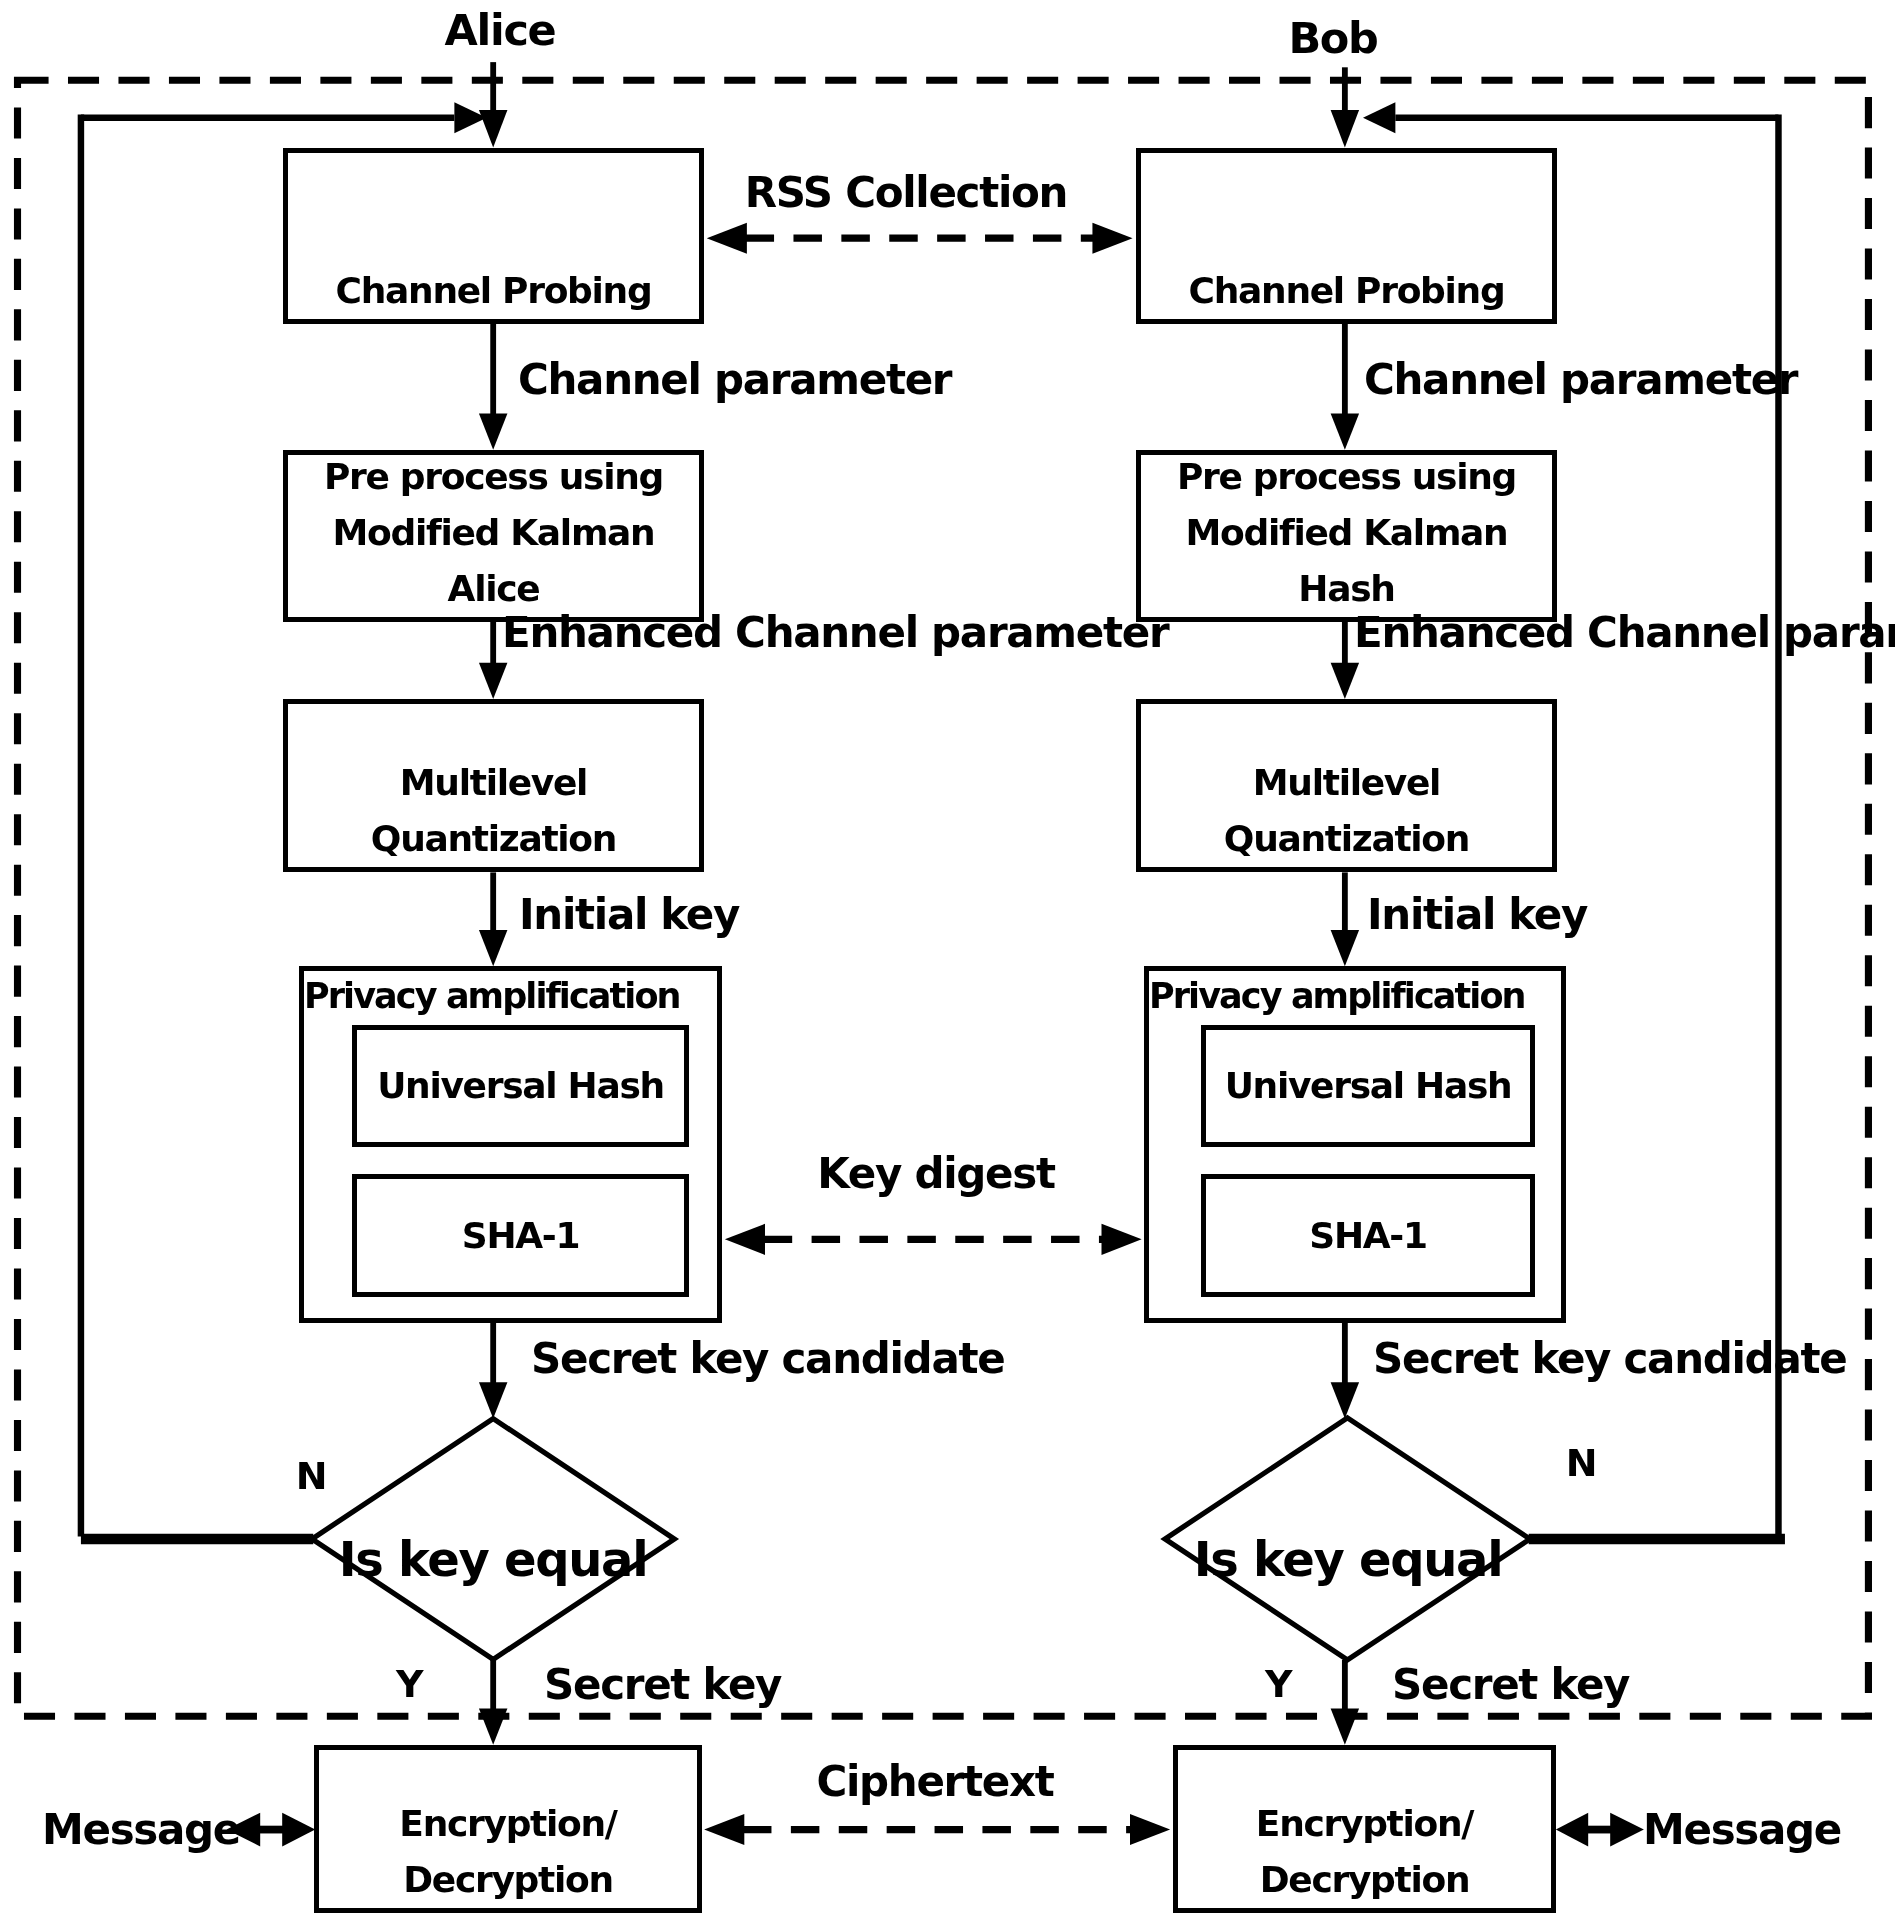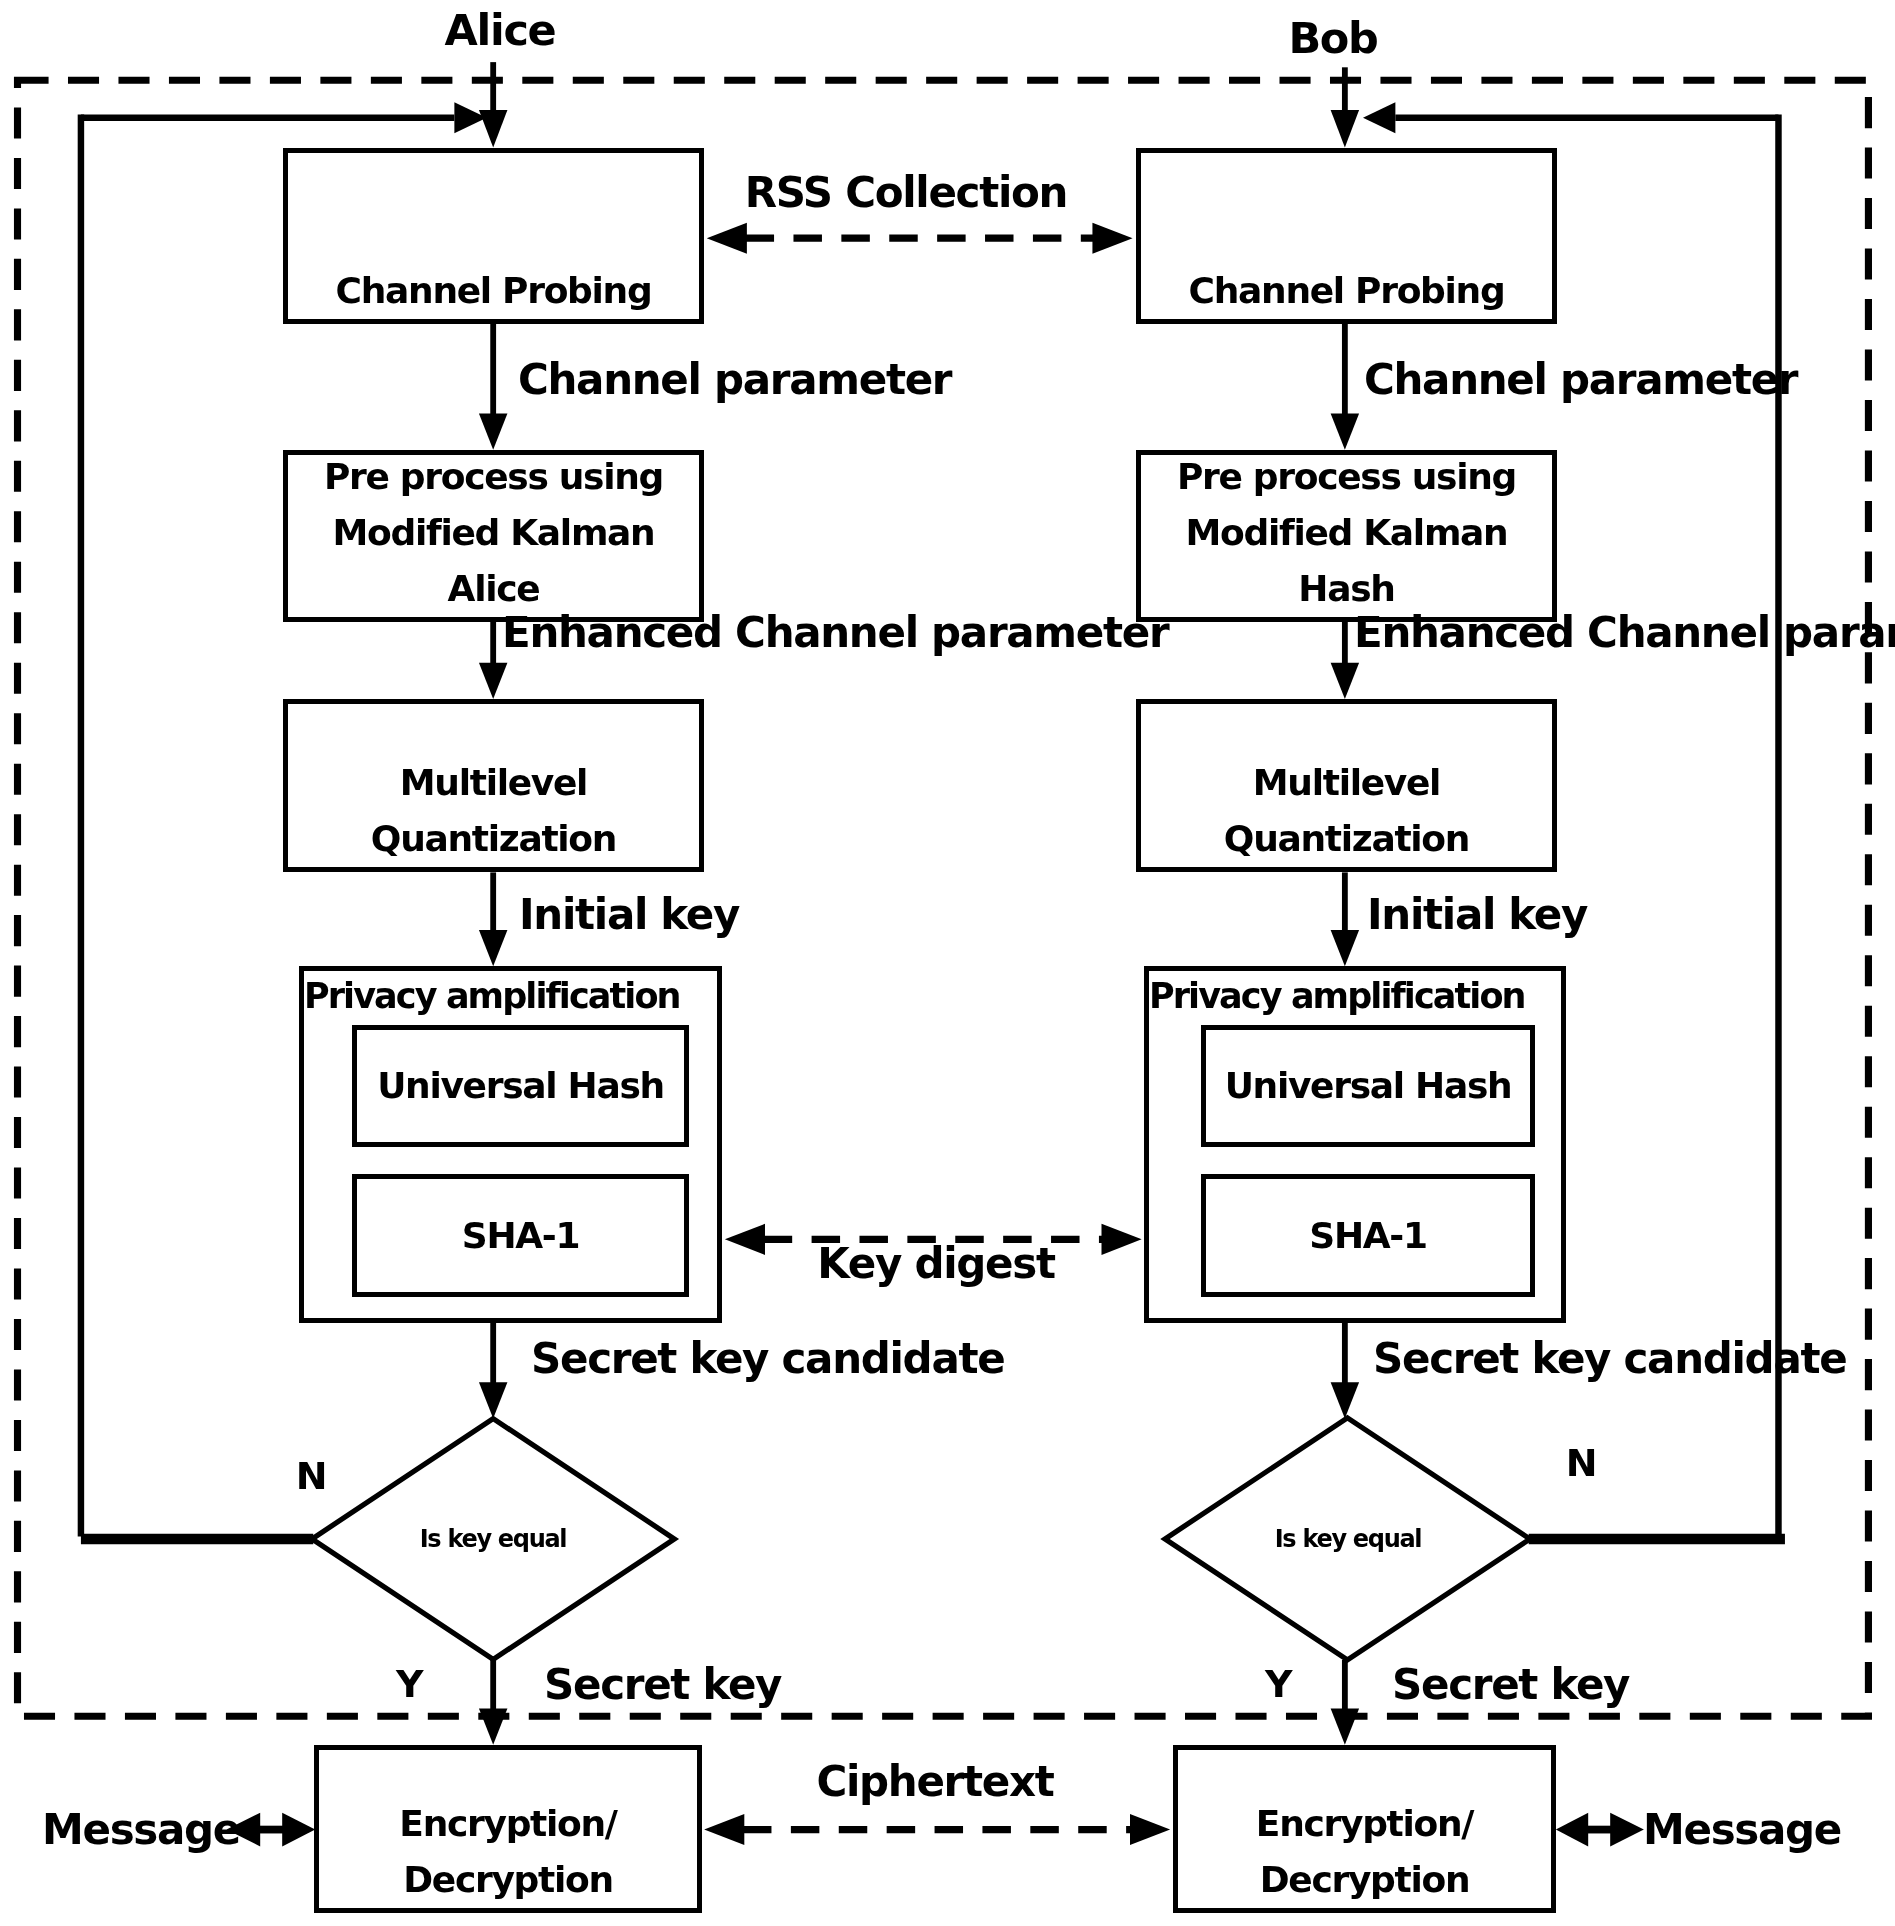--- a/index.html
+++ b/index.html
@@ -21,22 +21,23 @@
   }
   .innerbox .ln{font-size:36px;white-space:nowrap;}
   .pa-title{
     position:absolute;top:5.2px;left:0;width:100%;text-align:left;
     font-size:35px;letter-spacing:-1.9px;white-space:nowrap;
   }
   .lbl{position:absolute;font-size:42px;white-space:nowrap;z-index:3;line-height:43px;}
   .lbl.center{transform:translateX(-50%);}
   .title{position:absolute;font-size:43px;white-space:nowrap;z-index:3;transform:translateX(-50%);}
   .diamond-label{
-    position:absolute;font-size:24px;white-space:nowrap;z-index:3;
+    position:absolute;font-size:48px;white-space:nowrap;z-index:3;
     transform:translate(-50%,-50%);
+    margin-top:20px;
   }
   .ny{font-size:38px;}
 </style>
 </head>
 <body>
 
 <svg id="svg-layer" width="1895" height="1926" viewBox="0 0 2928 2976">
 
   <rect x="27" y="124" width="2860" height="2528" fill="none" stroke="#000" stroke-width="11" stroke-dasharray="48 30"></rect>
 
@@ -180,21 +181,21 @@
 
 <div class="lbl" style="left:518px;top:358px;">Channel parameter</div>
 <div class="lbl" style="left:1364px;top:358px;">Channel parameter</div>
 
 <div class="lbl" style="left:502px;top:611px;">Enhanced Channel parameter</div>
 <div class="lbl" style="left:1354px;top:611px;">Enhanced Channel parameter</div>
 
 <div class="lbl" style="left:519px;top:893px;">Initial key</div>
 <div class="lbl" style="left:1367px;top:893px;">Initial key</div>
 
-<div class="lbl center" style="left:936px;top:1242px;">Key digest</div>
+<div class="lbl center" style="left:936px;top:1152px;">Key digest</div>
 
 <div class="lbl" style="left:531px;top:1337px;">Secret key candidate</div>
 <div class="lbl" style="left:1373px;top:1337px;">Secret key candidate</div>
 
 <div class="lbl center ny" style="left:311px;top:1455px;">N</div>
 <div class="lbl center ny" style="left:1581px;top:1442px;">N</div>
 
 <div class="lbl center ny" style="left:409px;top:1663px;">Y</div>
 <div class="lbl center ny" style="left:1278px;top:1663px;">Y</div>
 

